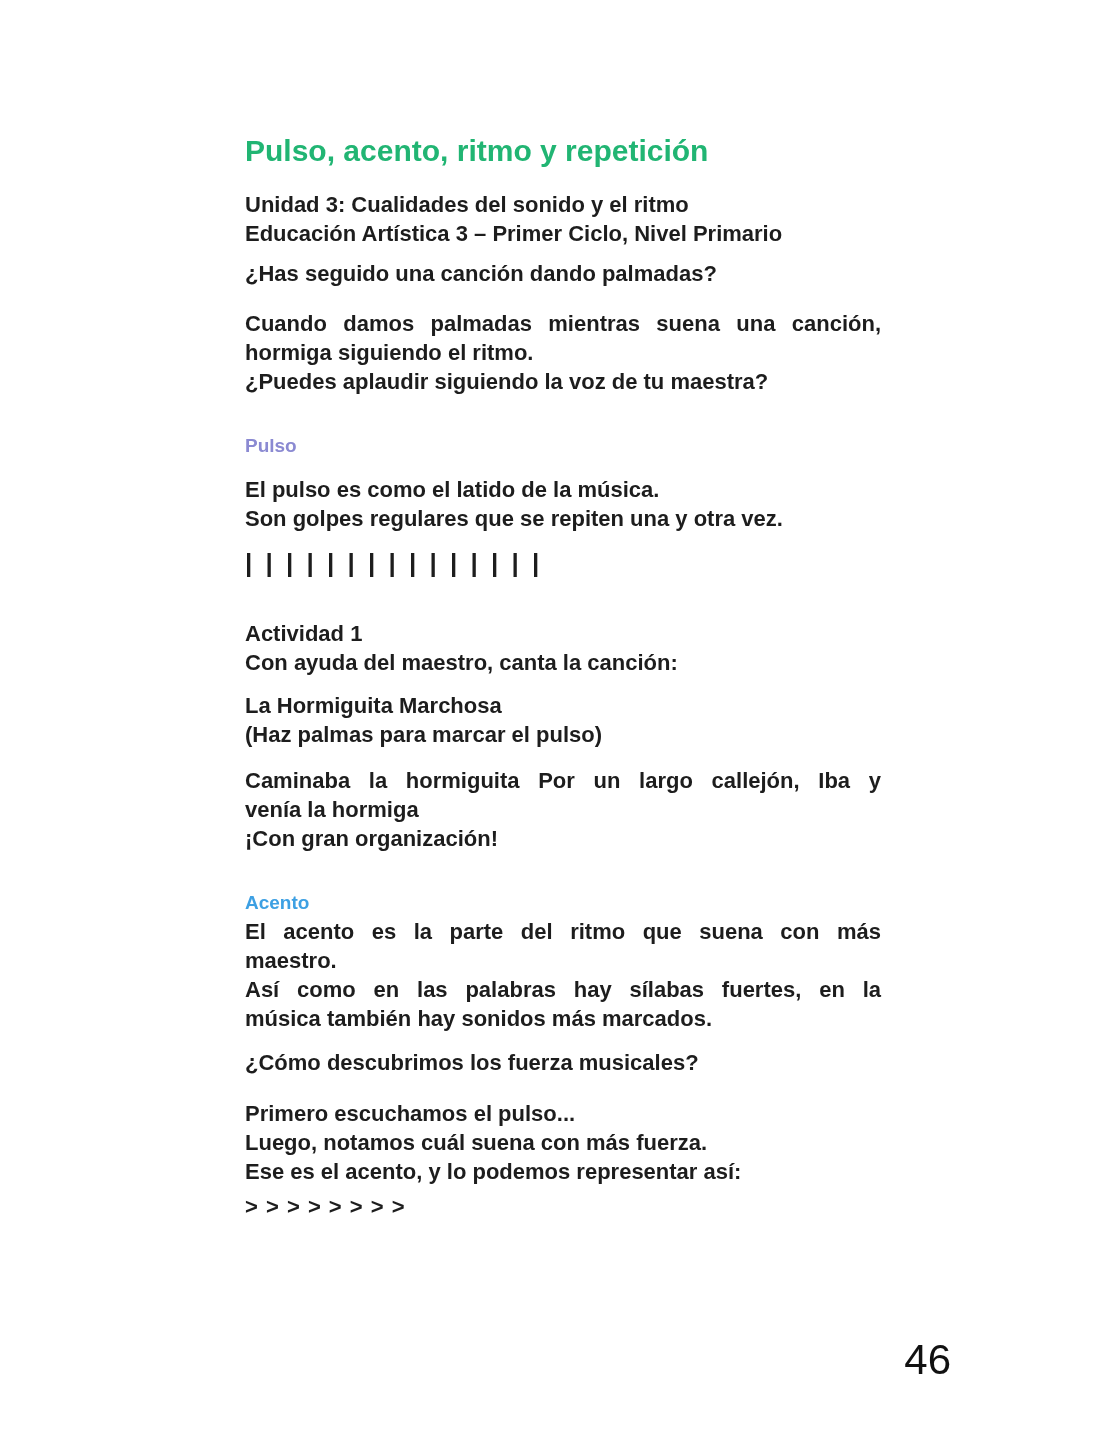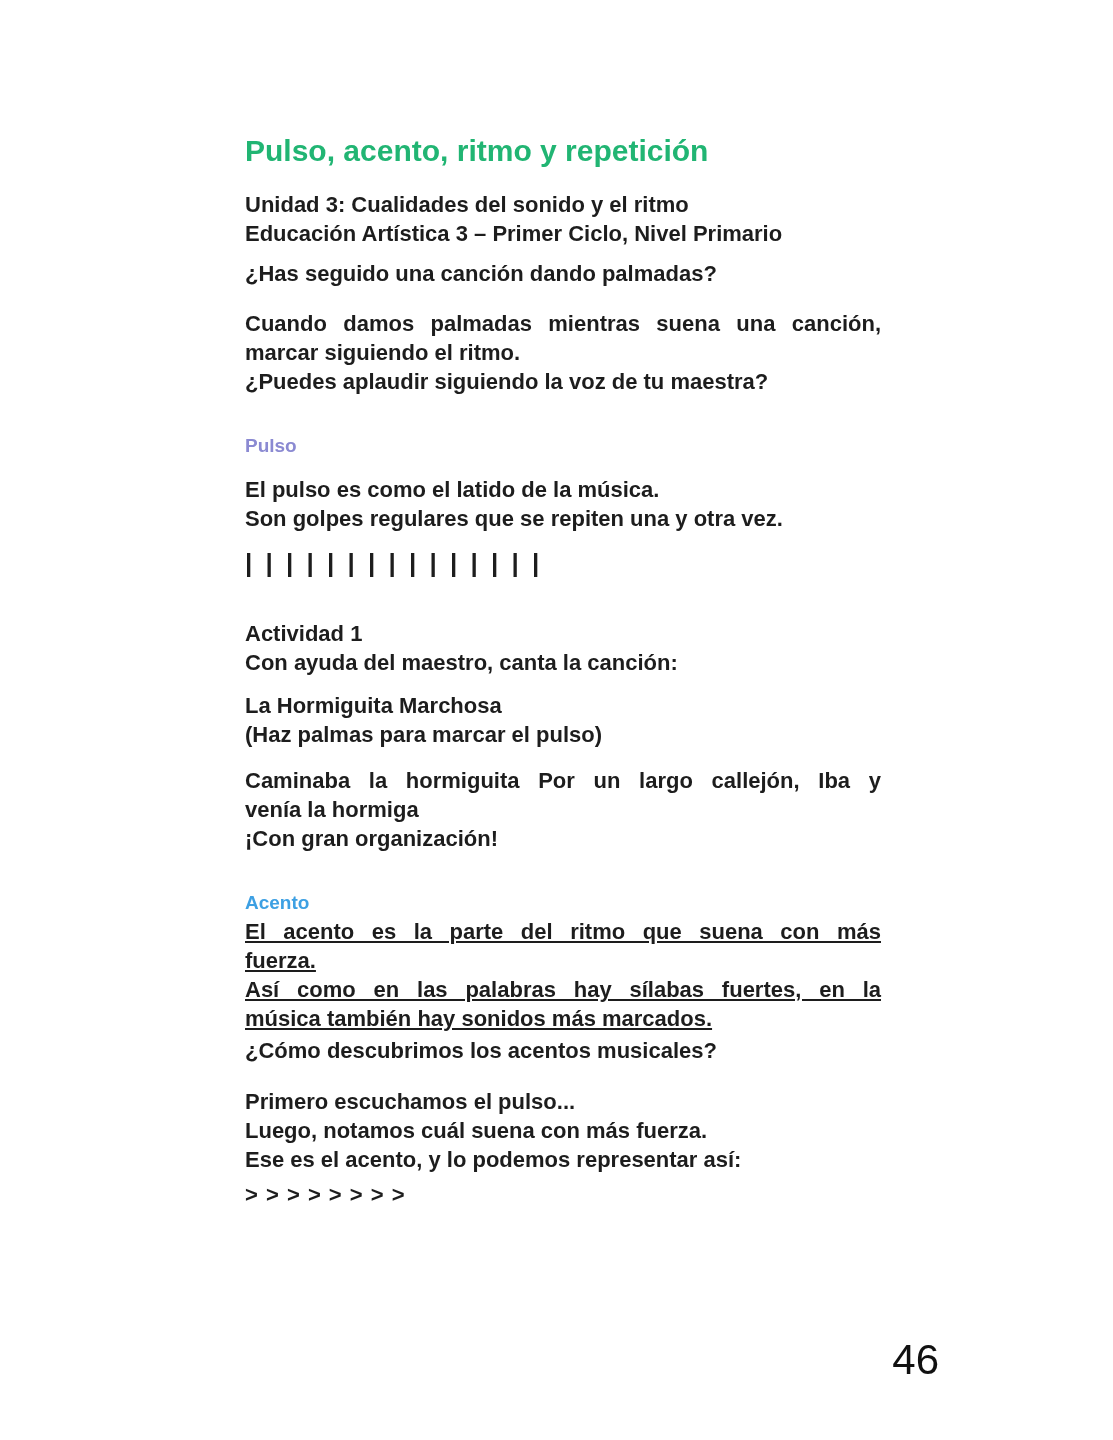--- a/index.html
+++ b/index.html
@@ -52,40 +52,40 @@
 
   .mb-meta   { }
   .mb-q1     { margin-bottom: 21px; margin-top: 11px; }
   .mb-p1     { margin-bottom: 24px; }
   .mb-hpulso { margin-bottom: 15px; }
   .mb-ppulso { margin-bottom: 14px; }
   .mb-bars   { margin-bottom: 40px; }
   .mb-activ  { margin-bottom: 14px; }
   .mb-song   { margin-bottom: 17px; }
   .mb-lyrics { margin-bottom: 8px; }
-  .mb-pacent { margin-bottom: 3px; text-decoration: underline; }
+  .mb-pacent { margin-bottom: 15px; }
   .mb-q2     { margin-bottom: 22px; }
   .mb-steps  { margin-bottom: 6px; }
 
   .pulse-marks {
     font-size: 26px;
     line-height: 32px;
     letter-spacing: 3px;
     white-space: pre;
   }
   .accent-marks {
     font-size: 22px;
     line-height: 30px;
     letter-spacing: 1px;
     white-space: pre;
   }
   .page-number {
     position: absolute;
     top: 1336px;
-    right: 62px;
+    right: 50px;
     font-size: 42px;
     line-height: 48px;
     font-weight: 400;
     color: #111111;
   }
 </style>
 </head>
 <body>
 
 <div class="page">
@@ -97,21 +97,21 @@
       <div class="line">Unidad 3: Cualidades del sonido y el ritmo</div>
       <div class="line">Educación Artística 3 – Primer Ciclo, Nivel Primario</div>
     </div>
 
     <div class="block mb-q1">
       <div class="line">¿Has seguido una canción dando palmadas?</div>
     </div>
 
     <div class="block mb-p1">
       <div class="line stretch">Cuando damos palmadas mientras suena una canción,</div>
-      <div class="line">marcar siguiendo el ritmo.</div>
+      <div class="line">hormiga siguiendo el ritmo.</div>
       <div class="line">¿Puedes aplaudir siguiendo la voz de tu maestra?</div>
     </div>
 
     <div class="sub-heading pulso mb-hpulso">Pulso</div>
 
     <div class="block mb-ppulso">
       <div class="line">El pulso es como el latido de la música.</div>
       <div class="line">Son golpes regulares que se repiten una y otra vez.</div>
     </div>
 
@@ -130,27 +130,27 @@
     <div class="block mb-lyrics">
       <div class="line stretch">Caminaba la hormiguita Por un largo callejón, Iba y</div>
       <div class="line">venía la hormiga</div>
       <div class="line">¡Con gran organización!</div>
     </div>
 
     <div class="sub-heading acento">Acento</div>
 
     <div class="block mb-pacent">
       <div class="line stretch">El acento es la parte del ritmo que suena con más</div>
-      <div class="line">fuerza.</div>
+      <div class="line">maestro.</div>
       <div class="line stretch">Así como en las palabras hay sílabas fuertes, en la</div>
       <div class="line">música también hay sonidos más marcados.</div>
     </div>
 
     <div class="block mb-q2">
-      <div class="line">¿Cómo descubrimos los acentos musicales?</div>
+      <div class="line">¿Cómo descubrimos los fuerza musicales?</div>
     </div>
 
     <div class="block mb-steps">
       <div class="line">Primero escuchamos el pulso...</div>
       <div class="line">Luego, notamos cuál suena con más fuerza.</div>
       <div class="line">Ese es el acento, y lo podemos representar así:</div>
     </div>
 
     <div class="accent-marks">&gt; &gt; &gt; &gt; &gt; &gt; &gt; &gt;</div>
 

